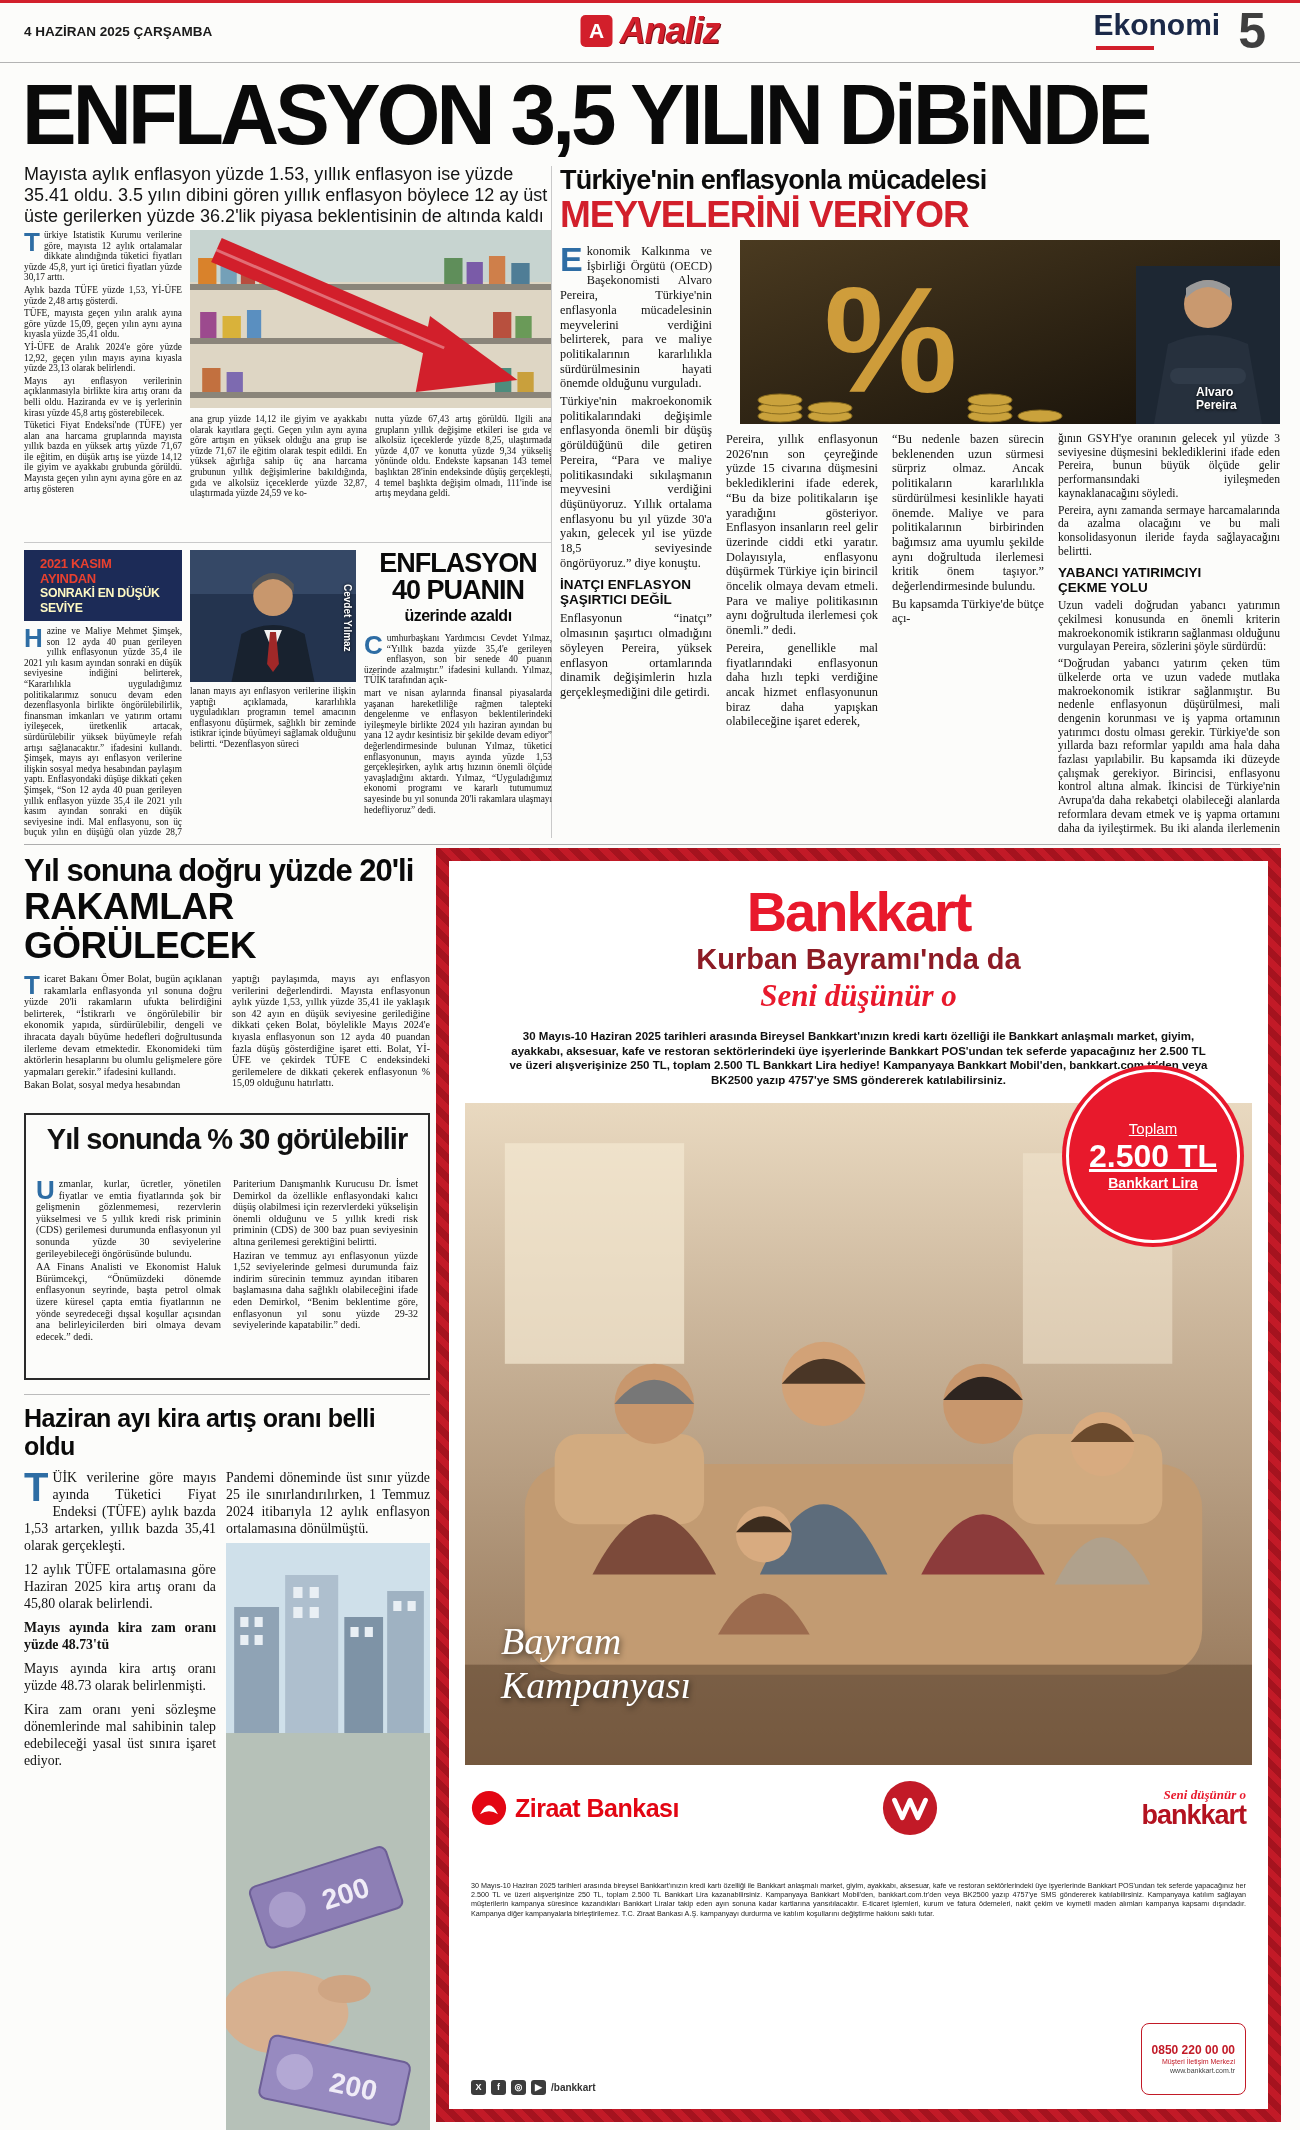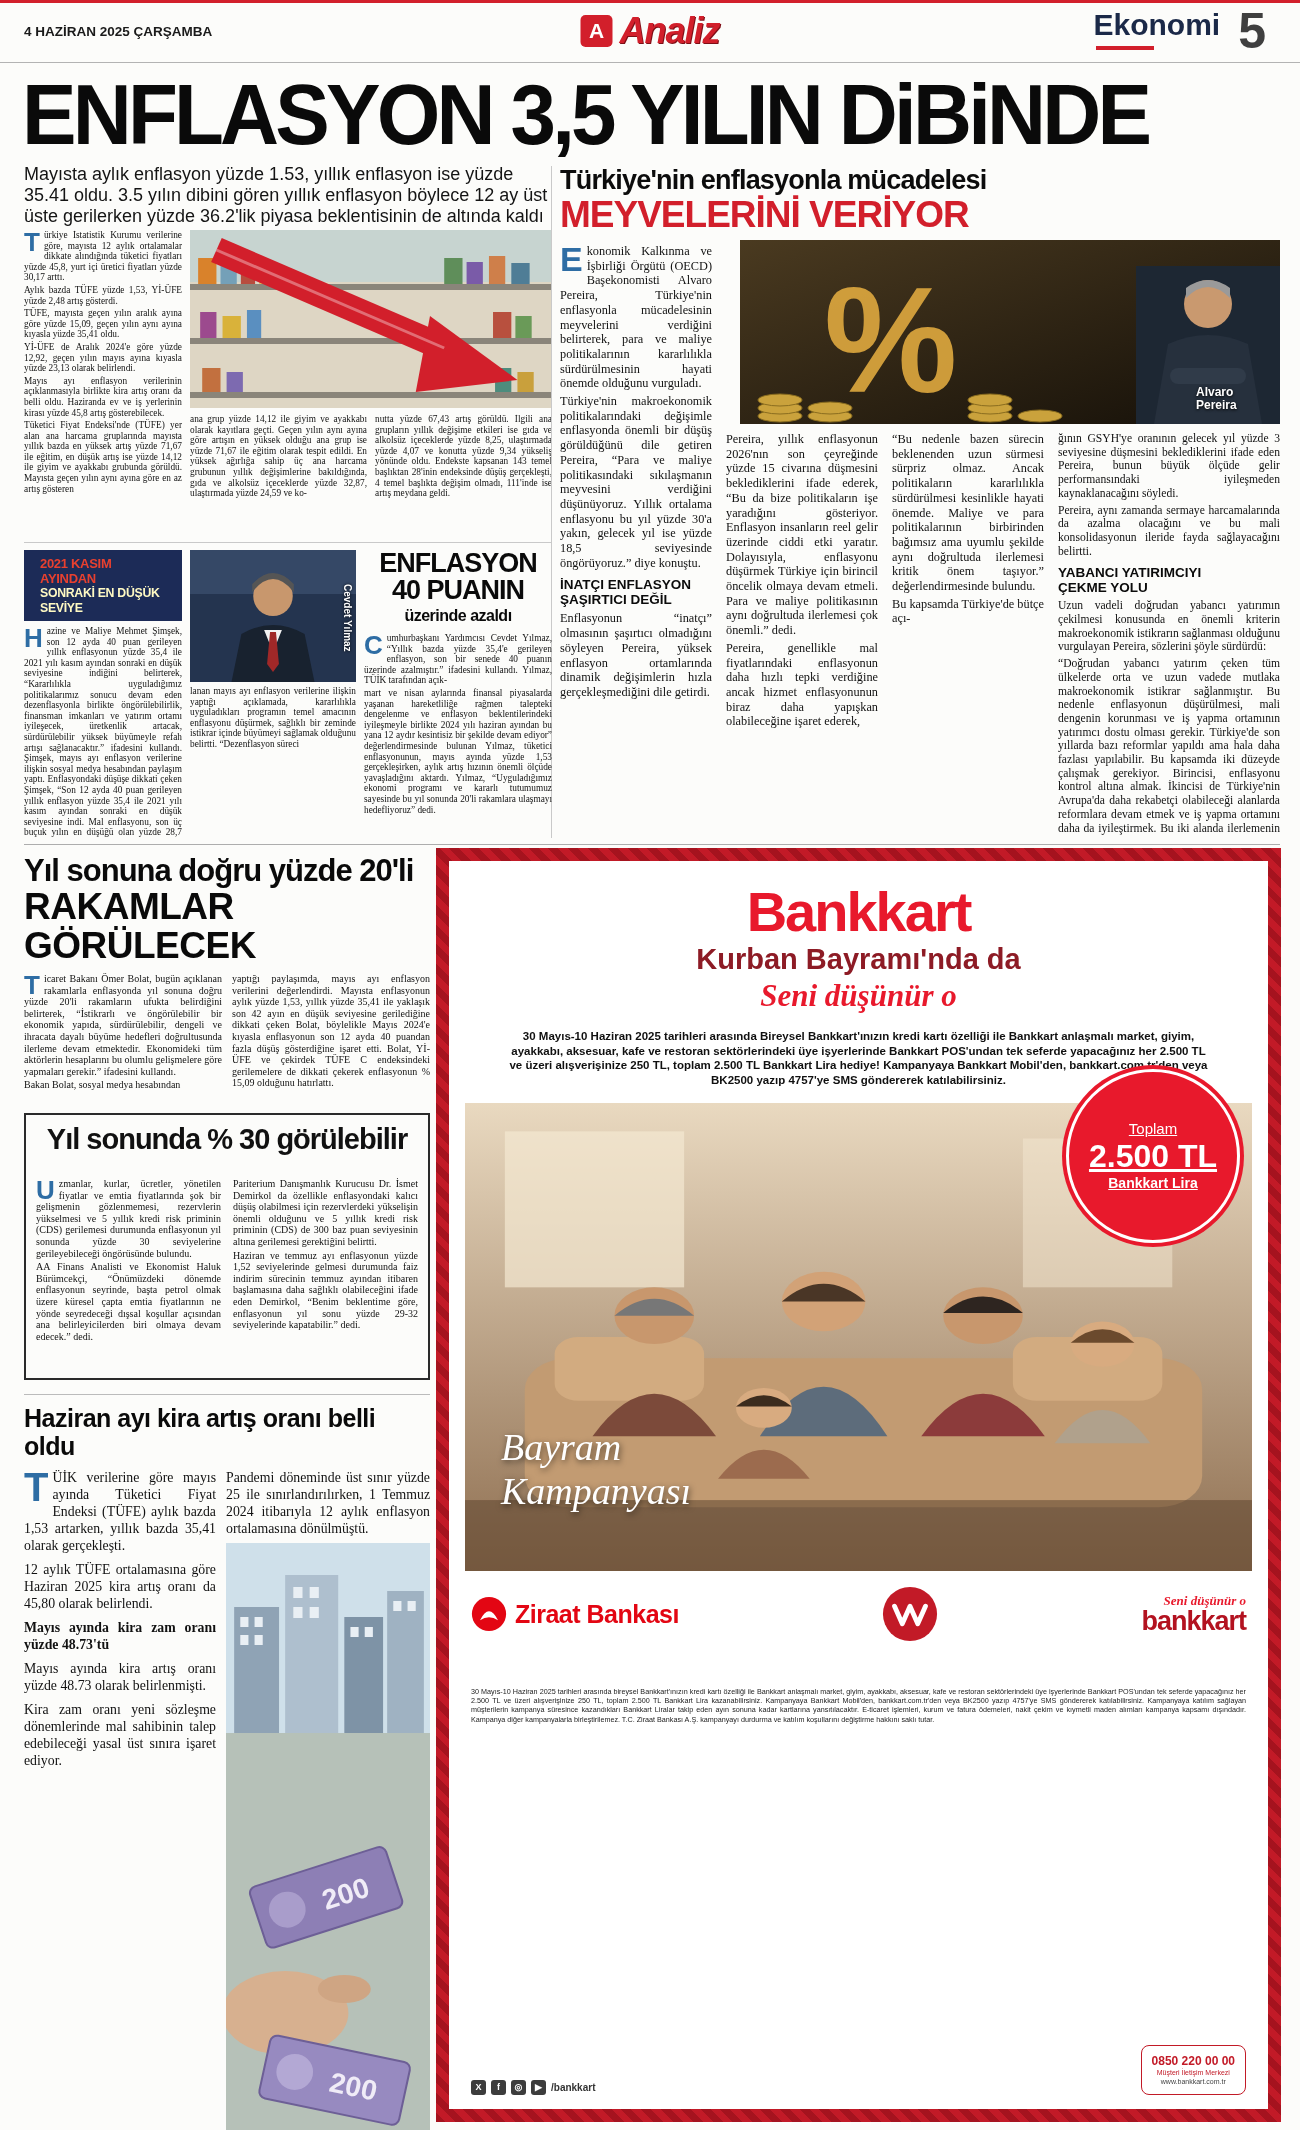--- a/index.html
+++ b/index.html
@@ -96,35 +96,35 @@
   .ad-brand{margin-top:22px;text-align:center;font:bold 56px/58px "Liberation Sans",sans-serif;color:#e8192c;letter-spacing:-2px;}
   .ad-l1{text-align:center;font:bold 29px/36px "Liberation Sans",sans-serif;color:#8d1b25;}
   .ad-l2{text-align:center;font:italic bold 31px/38px "Liberation Serif",serif;color:#e8192c;}
   .ad-promo{width:86%;margin:14px auto 0;text-align:center;font:bold 11.5px/14.5px "Liberation Sans",sans-serif;color:#101010;}
   .ad-badge{position:absolute;top:208px;right:28px;width:168px;height:168px;border-radius:50%;background:#e8192c;
             color:#fff;display:flex;flex-direction:column;align-items:center;justify-content:center;text-align:center;
             border:3px solid #fff;box-shadow:0 0 0 4px #e8192c;z-index:3;text-decoration:underline;}
   .ad-badge .b1{font:15px/19px "Liberation Sans",sans-serif;}
   .ad-badge .b2{font:bold 32px/36px "Liberation Sans",sans-serif;}
   .ad-badge .b3{font:bold 14px/19px "Liberation Sans",sans-serif;}
-  .ad-photo{margin:16px 16px 0;height:468px;position:relative;overflow:hidden;background:#caa37c;}
+  .ad-photo{margin:16px 16px 0;height:662px;position:relative;overflow:hidden;background:#caa37c;}
   .ad-pcap{position:absolute;left:36px;bottom:58px;color:#fff;font:italic 38px/44px "Liberation Serif",serif;
            text-shadow:1px 2px 6px rgba(0,0,0,.6);}
   .ad-logos{margin:14px 22px 4px;display:flex;align-items:center;justify-content:space-between;}
   .zb{display:flex;align-items:center;gap:8px;}
   .zb-word{font:bold 25px "Liberation Sans",sans-serif;color:#e30613;letter-spacing:-.5px;}
   .bk-right{text-align:right;}
   .bk-tag{font:italic bold 13px/15px "Liberation Serif",serif;color:#e8192c;}
   .bk-word{font:bold 27px/27px "Liberation Sans",sans-serif;color:#b31220;letter-spacing:-1px;}
   .ad-fine{margin:44px 22px 0;font:7.2px/9.2px "Liberation Sans",sans-serif;text-align:justify;color:#222;}
   .ad-footer{position:absolute;left:22px;right:22px;bottom:14px;display:flex;justify-content:space-between;align-items:flex-end;}
   .socials{display:flex;align-items:center;gap:5px;font:bold 10px "Liberation Sans",sans-serif;color:#333;}
   .sic{width:15px;height:15px;border-radius:3px;background:#3c3c3c;color:#fff;
        font:bold 9px/15px "Liberation Sans",sans-serif;text-align:center;}
-  .contact{border:1.5px solid #c21a27;border-radius:8px;padding:8px 10px;text-align:center;background:#fff;}
+  .contact{border:1.5px solid #c21a27;border-radius:8px;padding:19px 10px;text-align:right;background:#fff;}
   .contact .ph{font:bold 12px/14px "Liberation Sans",sans-serif;color:#c21a27;}
   .contact .pl{font:7px/9px "Liberation Sans",sans-serif;color:#c21a27;}
   .contact .ws{font:7px/9px "Liberation Sans",sans-serif;color:#444;}
   svg{display:block;}
 </style>
 </head>
 <body>
 
 <div class="page">
 

